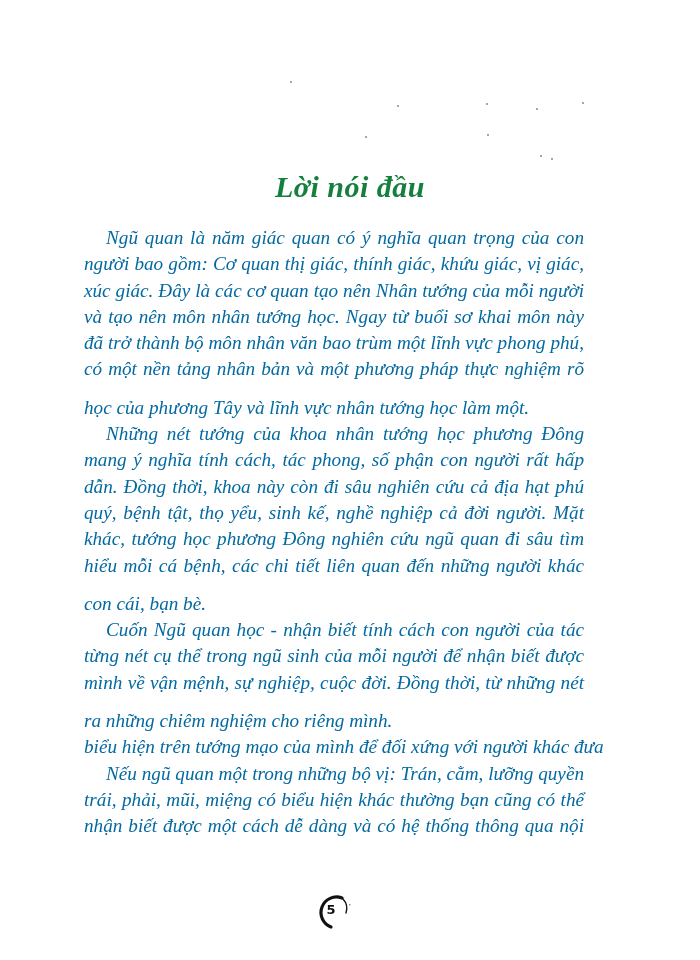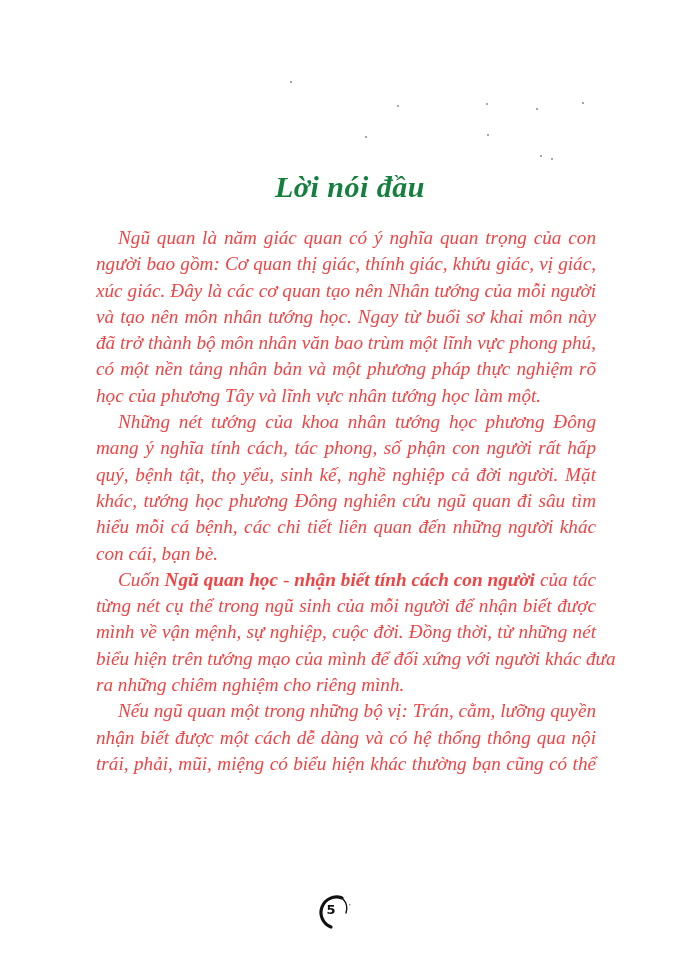--- a/index.html
+++ b/index.html
@@ -37,42 +37,43 @@
       font-style: italic;
       font-weight: bold;
       font-size: 30px;
       letter-spacing: 0.5px;
       color: #15803d;
       margin: 0;
     }
     .body-text {
       position: absolute;
       top: 225px;
-      left: 96px;
+      left: 84px;
       width: 500px;
       font-family: "Liberation Serif", "DejaVu Serif", serif;
       font-style: italic;
       font-size: 19.2px;
       line-height: 26.3px;
-      color: #ef4444;
+      color: #0369a1;
     }
     .line {
       display: block;
       white-space: nowrap;
       text-align: justify;
       text-align-last: justify;
       height: 26.3px;
     }
     .line.last {
       text-align-last: left;
+      margin-top: 12px;
     }
     .line.indent {
       padding-left: 22px;
     }
-    .b { font-weight: bold; }
+    .b { font-weight: normal; }
     .page-number {
       position: absolute;
       left: 316px;
       top: 893px;
       width: 40px;
       height: 40px;
     }
     .page-number svg {
       position: absolute; left: 0; top: 0;
     }
@@ -112,38 +113,39 @@
       <span class="line">xúc giác. Đây là các cơ quan tạo nên Nhân tướng của mỗi người</span>
       <span class="line">và tạo nên môn nhân tướng học. Ngay từ buổi sơ khai môn này</span>
       <span class="line">đã trở thành bộ môn nhân văn bao trùm một lĩnh vực phong phú,</span>
       <span class="line">có một nền tảng nhân bản và một phương pháp thực nghiệm rõ</span>
       <span class="line last">học của phương Tây và lĩnh vực nhân tướng học làm một.</span>
     </div>
 
     <div>
       <span class="line indent">Những nét tướng của khoa nhân tướng học phương Đông</span>
       <span class="line">mang ý nghĩa tính cách, tác phong, số phận con người rất hấp</span>
+      <span class="line">dẫn. Đồng thời, khoa này còn đi sâu nghiên cứu cả địa hạt phú</span>
       <span class="line">quý, bệnh tật, thọ yểu, sinh kế, nghề nghiệp cả đời người. Mặt</span>
       <span class="line">khác, tướng học phương Đông nghiên cứu ngũ quan đi sâu tìm</span>
       <span class="line">hiểu mỗi cá bệnh, các chi tiết liên quan đến những người khác</span>
       <span class="line last">con cái, bạn bè.</span>
     </div>
 
     <div>
       <span class="line indent"><span>Cuốn </span><span class="b">Ngũ quan học</span><span> - </span><span class="b">nhận biết tính cách con người</span><span> của tác</span></span>
       <span class="line">từng nét cụ thể trong ngũ sinh của mỗi người để nhận biết được</span>
       <span class="line">mình về vận mệnh, sự nghiệp, cuộc đời. Đồng thời, từ những nét</span>
+      <span class="line last">ra những chiêm nghiệm cho riêng mình.</span>
       <span class="line">biểu hiện trên tướng mạo của mình để đối xứng với người khác đưa</span>
-      <span class="line last">ra những chiêm nghiệm cho riêng mình.</span>
     </div>
 
     <div>
       <span class="line indent">Nếu ngũ quan một trong những bộ vị: Trán, cằm, lưỡng quyền</span>
+      <span class="line">trái, phải, mũi, miệng có biểu hiện khác thường bạn cũng có thể</span>
       <span class="line">nhận biết được một cách dễ dàng và có hệ thống thông qua nội</span>
-      <span class="line">trái, phải, mũi, miệng có biểu hiện khác thường bạn cũng có thể</span>
     </div>
   </div>
 
   <div class="page-number">
     <svg width="40" height="40" viewBox="0 0 40 40">
       <path d="M26 5 A15 15 0 1 0 15 34" fill="none" stroke="#111" stroke-width="3.2" stroke-linecap="round"></path>
       <path d="M27 6 A14 14 0 0 1 30 20" fill="none" stroke="#111" stroke-width="1.4" stroke-linecap="round"></path>
       <rect x="33" y="11" width="1.5" height="1.5" fill="#999"></rect>
     </svg>
     <span>5</span>

